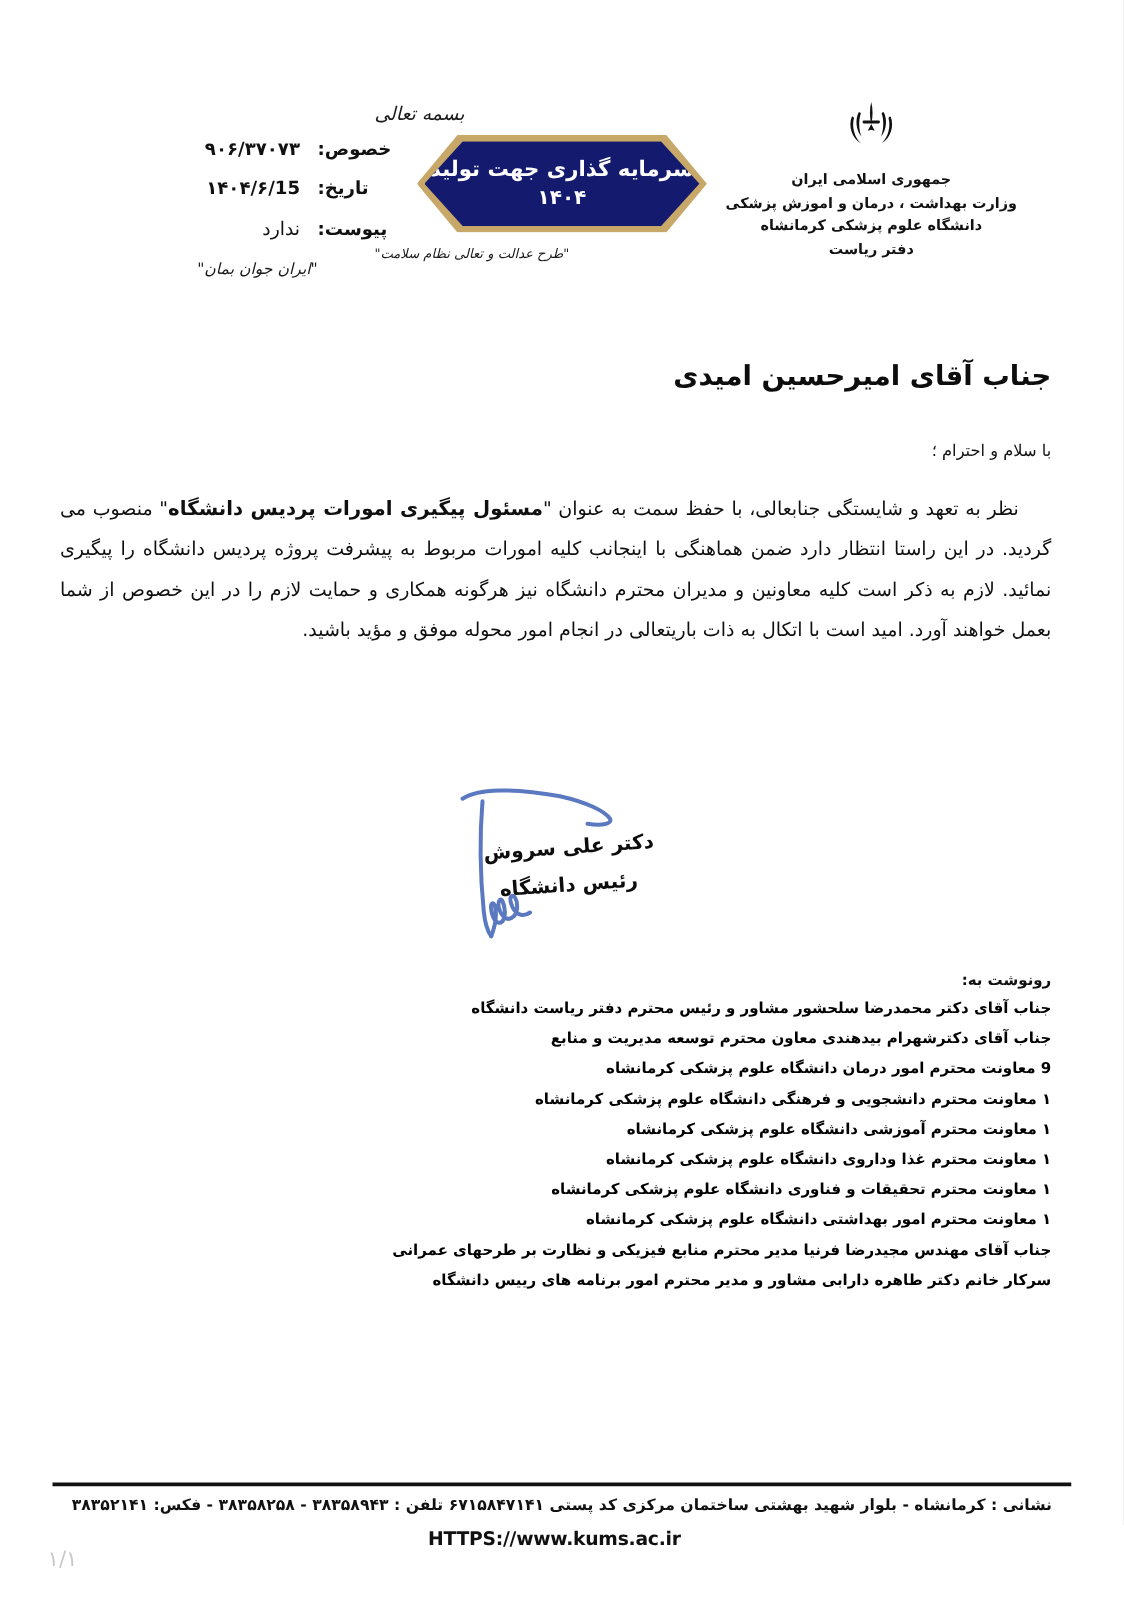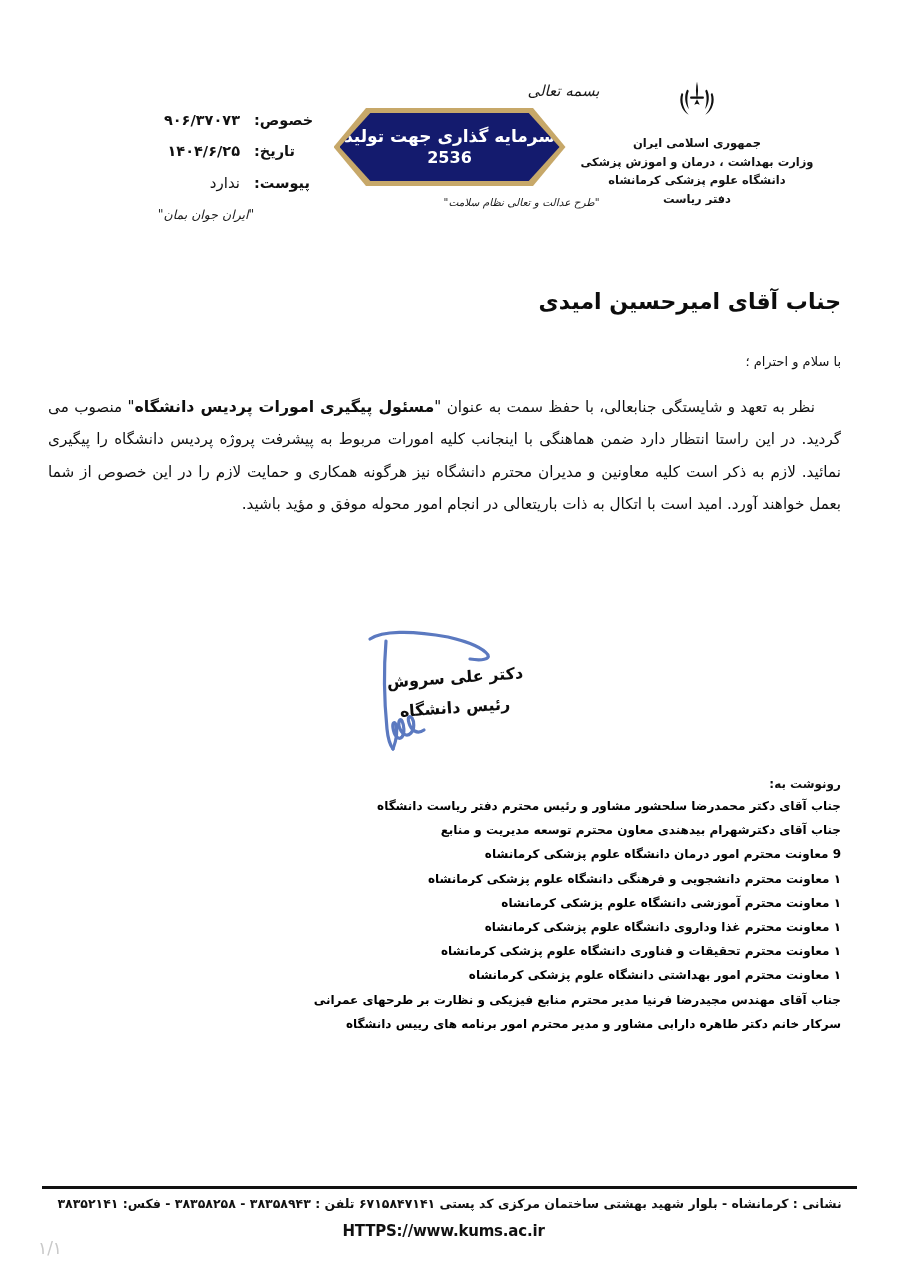--- a/index.html
+++ b/index.html
@@ -54,21 +54,21 @@
   }
 
   
   .center-block {
     position: absolute;
     top: 4px;
     left: 0;
     right: 0;
     margin: 0 auto;
     width: 300px;
-    text-align: right;
+    text-align: left;
   }
   .basmala {
     font-family: "DejaVu Serif", "Liberation Serif", serif;
     font-size: 15px;
     font-style: italic;
     color: #1a1a1a;
     margin-bottom: 8px;
     letter-spacing: 1px;
   }
   .badge-wrap {
@@ -327,34 +327,34 @@
       <div class="letterhead-line">دانشگاه علوم پزشکی کرمانشاه</div>
       <div class="letterhead-line">دفتر ریاست</div>
     </div>
 
     <div class="center-block">
       <div class="basmala">بسمه تعالی</div>
       <div class="badge-wrap">
         <div class="badge-outer"></div>
         <div class="badge-inner">
           <div class="badge-title">سرمایه گذاری جهت تولید</div>
-          <div class="badge-year">2536</div>
+          <div class="badge-year">۱۴۰۴</div>
         </div>
       </div>
       <div class="slogan">"طرح عدالت و تعالی نظام سلامت"</div>
     </div>
 
     <div class="meta">
       <div class="meta-row">
         <span class="meta-label">خصوص:</span>
         <span class="meta-value">۹۰۶/۳۷۰۷۳</span>
       </div>
       <div class="meta-row">
         <span class="meta-label">تاریخ:</span>
-        <span class="meta-value">۱۴۰۴/۶/۲۵</span>
+        <span class="meta-value">۱۴۰۴/۶/15</span>
       </div>
       <div class="meta-row attachment">
         <span class="meta-label">پیوست:</span>
         <span class="meta-value">ندارد</span>
       </div>
       <div class="motto">"ایران جوان بمان"</div>
     </div>
   </div>
 
   <div class="recipient">جناب آقای امیرحسین امیدی</div>

